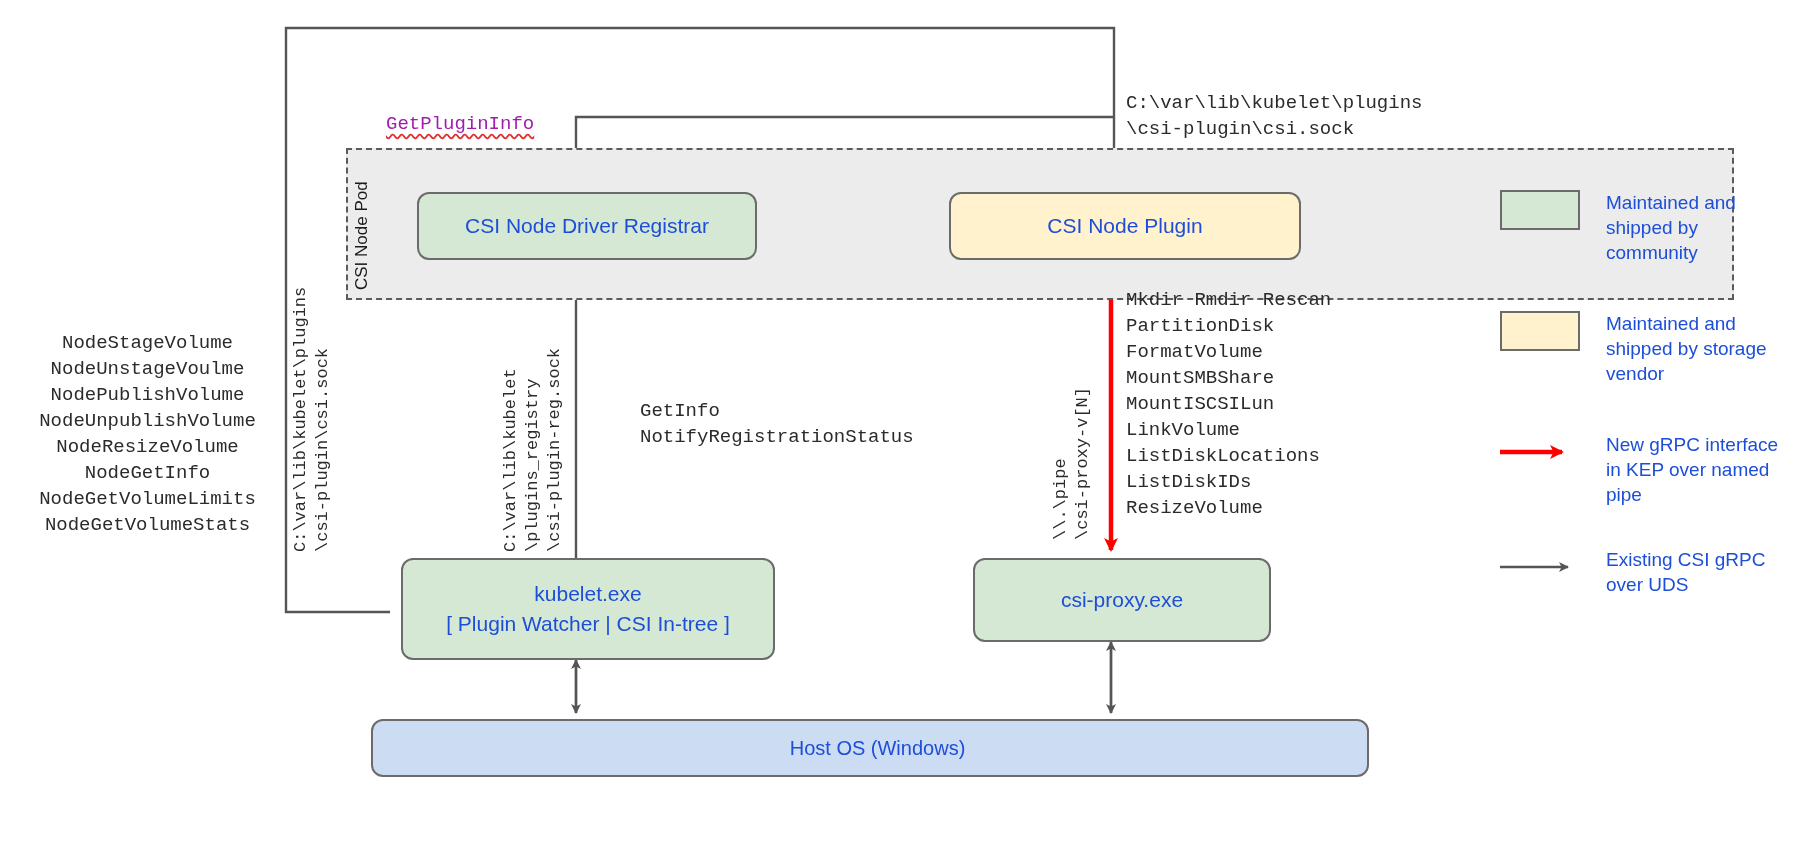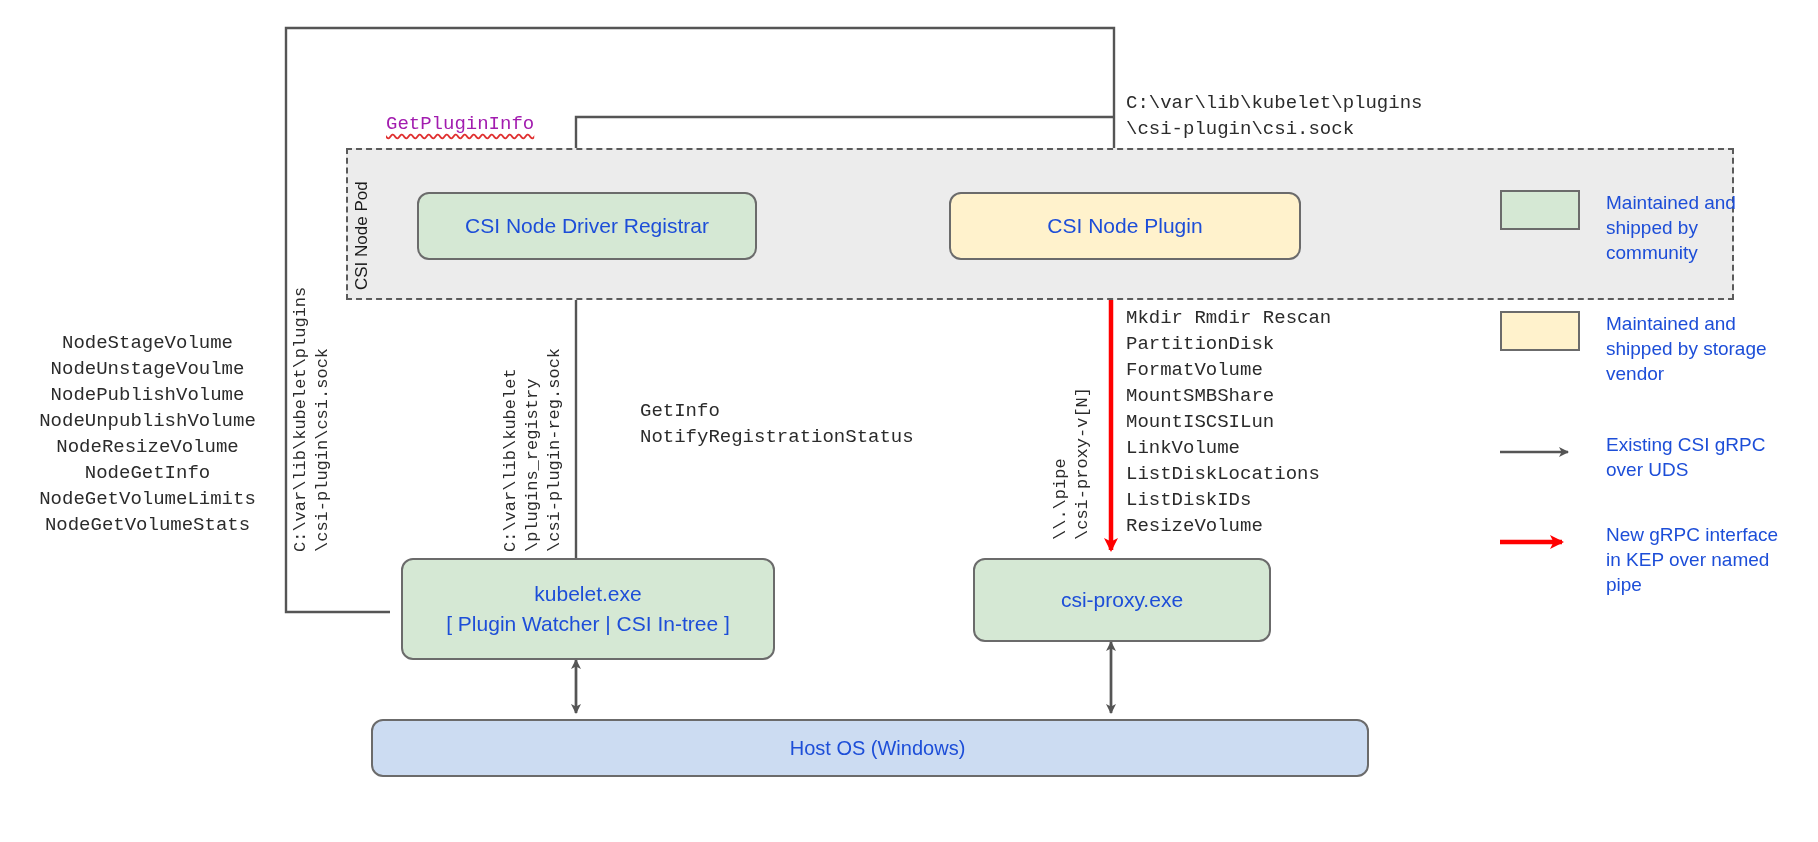--- a/index.html
+++ b/index.html
@@ -79,21 +79,21 @@
     font-size: 19px;
     font-family: "Liberation Mono", monospace;
     color: #a21caf;
     text-decoration: underline wavy #e03030;
     text-decoration-skip-ink: none;
     text-underline-offset: 4px;
   }
   #sockpath-top { left: 1126px; top: 90px; text-align: left; }
   #node-rpcs    { left: 20px;  top: 330px; text-align: center; width: 255px; }
   #getinfo      { left: 598px; top: 398px; margin-left: 42px; }
-  #proxy-ops    { left: 1126px; top: 305px; font-family: Liberation Mono, monospace; }
+  #proxy-ops    { left: 1126px; top: 287px; font-family: Liberation Mono, monospace; }
 
   
   .vert {
     position: absolute;
     font-family: "Liberation Mono", monospace;
     font-size: 17px;
     line-height: 22px;
     color: #2b2b2b;
     white-space: pre;
     transform: rotate(-90deg);
@@ -227,40 +227,40 @@
       <div class="legend-text">Maintained and shipped by community</div>
     </div>
 
     <div class="legend-row">
       <div class="legend-swatch yellow"></div>
       <div class="legend-text">Maintained and shipped by storage vendor</div>
     </div>
 
     <div class="legend-row arrowrow">
       <div class="legend-arrow">
+        <svg width="80" height="18" viewBox="0 0 80 18" xmlns="http://www.w3.org/2000/svg">
+          <defs>
+            <marker id="lgRed" markerWidth="18" markerHeight="16" refX="12" refY="7" orient="auto" markerUnits="userSpaceOnUse">
+              <path d="M0,0 L14,7 L0,14 L3.5,7 z" fill="#ff0000"></path>
+            </marker>
+          </defs>
+          <path d="M0,9 L62,9" stroke="#ff0000" stroke-width="4.5" fill="none" marker-end="url(#lgRed)"></path>
+        </svg>
+      </div>
+      <div class="legend-text">New gRPC interface in KEP over named pipe</div>
+    </div>
+
+    <div class="legend-row arrowrow">
+      <div class="legend-arrow">
         <svg width="80" height="16" viewBox="0 0 80 16" xmlns="http://www.w3.org/2000/svg">
           <defs>
             <marker id="lgGray" markerWidth="12" markerHeight="12" refX="9" refY="5" orient="auto" markerUnits="userSpaceOnUse">
               <path d="M0,0 L10,5 L0,10 L2.6,5 z" fill="#555555"></path>
             </marker>
           </defs>
           <path d="M0,8 L68,8" stroke="#555555" stroke-width="2.4" fill="none" marker-end="url(#lgGray)"></path>
         </svg>
       </div>
       <div class="legend-text">Existing CSI gRPC over UDS</div>
     </div>
 
-    <div class="legend-row arrowrow">
-      <div class="legend-arrow">
-        <svg width="80" height="18" viewBox="0 0 80 18" xmlns="http://www.w3.org/2000/svg">
-          <defs>
-            <marker id="lgRed" markerWidth="18" markerHeight="16" refX="12" refY="7" orient="auto" markerUnits="userSpaceOnUse">
-              <path d="M0,0 L14,7 L0,14 L3.5,7 z" fill="#ff0000"></path>
-            </marker>
-          </defs>
-          <path d="M0,9 L62,9" stroke="#ff0000" stroke-width="4.5" fill="none" marker-end="url(#lgRed)"></path>
-        </svg>
-      </div>
-      <div class="legend-text">New gRPC interface in KEP over named pipe</div>
-    </div>
-
   </div>
 </div>
 
 </body></html>

